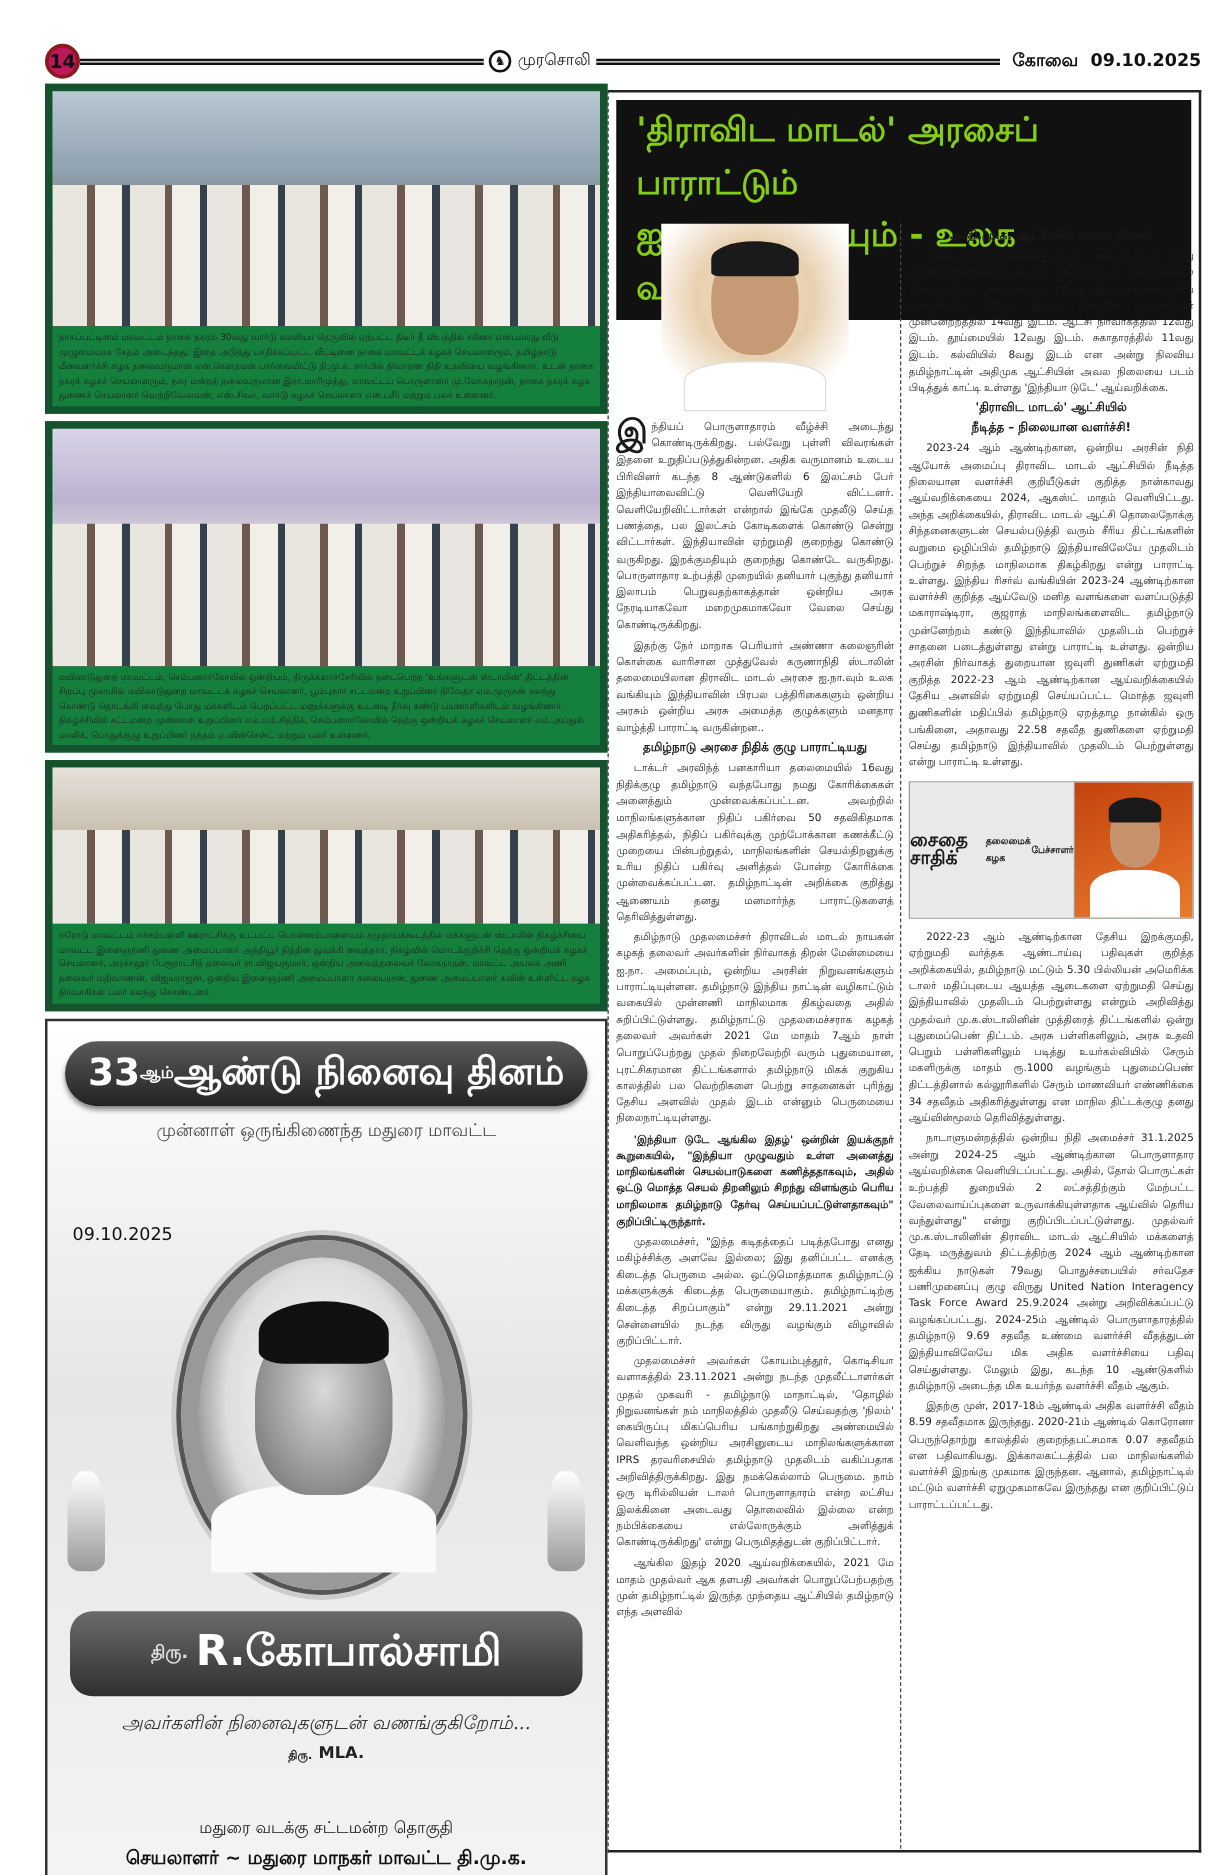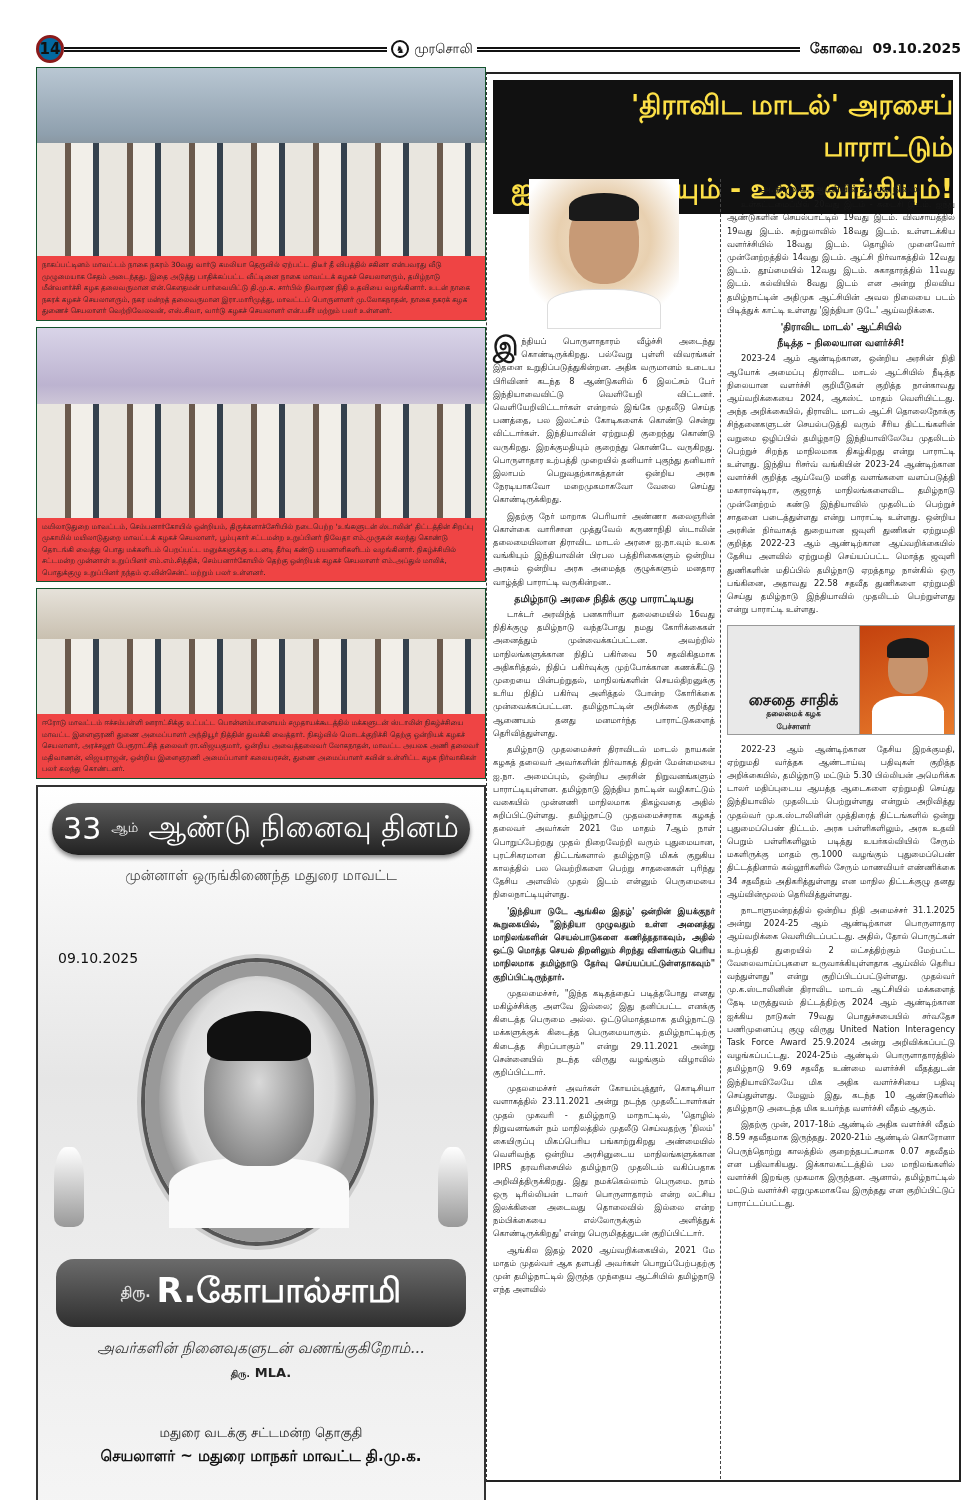--- a/index.html
+++ b/index.html
@@ -1,60 +1,60 @@
 <!DOCTYPE html>
 <html><head>
 <meta charset="utf-8">
 <style>
 *{box-sizing:border-box;margin:0;padding:0}
 body{width:972px;height:1500px;background:#fff;font-family:"DejaVu Sans",sans-serif;color:#111;position:relative;overflow:hidden}
 .hdr{position:absolute;top:34px;left:36px;width:925px;height:30px;display:flex;align-items:center}
-.pgnum{width:28px;height:28px;border-radius:50%;border:3px solid #8b1a1a;display:flex;align-items:center;justify-content:center;font-weight:bold;font-size:15px;background:#0369a1;z-index:2}
+.pgnum{width:28px;height:28px;border-radius:50%;border:3px solid #8b1a1a;display:flex;align-items:center;justify-content:center;font-weight:bold;font-size:15px;background:#be185d;z-index:2}
 .rule{flex:1;height:5px;border-top:2px solid #111;border-bottom:2px solid #111}
 .mast{display:flex;align-items:center;gap:5px;padding:0 4px;font-size:13px}
 .logo{width:18px;height:18px;border-radius:50%;border:2px solid #111;display:inline-flex;align-items:center;justify-content:center;font-size:10px}
 .hdate{font-size:14px;font-weight:bold;padding-left:10px}
 .leftcol{position:absolute;left:36px;top:67px;width:450px}
-.photo-box{border:1px solid #14532d;margin-bottom:6px;background:#ef4444}
+.photo-box{border:6px solid #14532d;margin-bottom:6px;background:#15803d}
 .photo{width:100%;background:linear-gradient(180deg,#b9c7d3 0%,#8fa0ae 35%,#6e655a 70%,#4a3f36 100%);position:relative;overflow:hidden}
 .photo .ppl{position:absolute;bottom:0;left:0;right:0;height:60%;background:repeating-linear-gradient(90deg,#e9e6df 0 28px,#6b5a4d 28px 34px,#f2efe9 34px 56px,#35414d 56px 62px)}
 .cap{font-size:7.2px;line-height:11.5px;padding:3px 5px;color:#222}
 .ad{border:2px solid #333;background:linear-gradient(180deg,#fff 0%,#e6e6e6 40%,#f5f5f5 100%);height:735px;position:relative;text-align:center}
-.ad-banner{margin:16px 14px 0;height:52px;border-radius:26px;background:linear-gradient(180deg,#5a5a5a,#222);color:#fff;font-size:30px;font-weight:normal;display:flex;align-items:center;justify-content:center;gap:10px;box-shadow:0 3px 4px #888}
+.ad-banner{margin:16px 14px 0;height:52px;border-radius:26px;background:linear-gradient(180deg,#5a5a5a,#222);color:#fff;font-size:30px;font-weight:bold;display:flex;align-items:center;justify-content:center;box-shadow:0 3px 4px #888}
 .ad-banner small{font-size:13px}
 .ad-sub{font-size:14px;color:#444;margin-top:12px}
 .ad-title{font-size:30px;font-weight:bold;color:#444;text-shadow:2px 2px 0 #aaa}
 .ad-date{position:absolute;left:20px;top:163px;font-size:14px}
 .portrait{position:absolute;left:107px;top:175px;width:225px;height:280px;border-radius:50%;border:14px solid #999;background:radial-gradient(ellipse at 50% 45%,#fff 0%,#ddd 55%,#333 100%);box-shadow:0 0 0 4px #555,0 0 0 8px #ccc}
 .portrait .face{position:absolute;left:45px;top:50px;width:110px;height:140px;border-radius:45% 45% 40% 40%;background:radial-gradient(ellipse at 50% 40%,#d9d9d9,#6a6a6a)}
 .portrait .hair{position:absolute;left:48px;top:35px;width:104px;height:50px;border-radius:50% 50% 20% 20%;background:#111}
 .portrait .suit{position:absolute;left:10px;bottom:0;width:180px;height:70px;background:#fafafa;border-radius:40% 40% 0 0}
 .lamp{position:absolute;top:360px;width:30px;height:80px;background:linear-gradient(180deg,#fff,#999);border-radius:40% 40% 10px 10px}
 .ad-name{position:absolute;left:18px;right:18px;top:472px;height:68px;border-radius:18px;background:linear-gradient(180deg,#6b6b6b,#2f2f2f);color:#fff;font-size:34px;font-weight:bold;display:flex;align-items:center;justify-content:center;gap:6px}
 .ad-name small{font-size:14px;color:#ddd}
 .ad-tribute{position:absolute;left:0;right:0;top:552px;font-style:italic;font-size:15px;color:#333;font-family:"DejaVu Serif",serif}
 .ad-mla{position:absolute;left:0;right:0;top:578px;font-size:40px;font-weight:bold;color:#222;display:flex;justify-content:center;align-items:flex-end;gap:5px}
 .ad-mla small{font-size:9px;margin-bottom:8px}
 .ad-mla em{font-style:normal;font-size:13px;margin-bottom:8px}
 .ad-const{position:absolute;left:0;right:0;top:638px;font-size:13px}
 .ad-role{position:absolute;left:0;right:0;top:660px;font-size:15px;font-weight:bold}
 .article{position:absolute;left:486px;top:72px;width:475px;height:1410px;border:2px solid #222;border-left:1px dashed #333}
-.headline{margin:6px 6px 0;background:#111;color:#fde047;text-align:right;font-weight:bold;font-size:27px;line-height:42px;padding:4px 0}
+.headline{margin:6px 6px 0;background:#111;color:#84cc16;text-align:left;font-weight:bold;font-size:27px;line-height:42px;padding:4px 16px}
 .acol{position:absolute;top:105px;font-size:8.3px;line-height:13.2px;text-align:justify;color:#1a1a1a}
 .acol p{text-indent:14px;margin-bottom:3px}
 .acol h4{text-align:center;font-size:9.5px;margin:3px 0}
 .c1{left:6px;width:228px;border-right:1px dashed #444;padding-right:5px;height:1300px}
 .c2{left:240px;width:228px}
 .cmphoto{width:150px;height:150px;margin:0 auto 6px;background:radial-gradient(circle at 50% 40%,#f3e3cc 0%,#e8d0b0 40%,#fff 75%);position:relative}
 .cmphoto .f{position:absolute;left:40px;top:20px;width:70px;height:85px;border-radius:45%;background:#c79a76}
 .cmphoto .h{position:absolute;left:40px;top:14px;width:70px;height:28px;border-radius:50% 50% 10% 10%;background:#1a1a1a}
 .cmphoto .s{position:absolute;left:18px;bottom:0;width:114px;height:40px;background:#fff;border-radius:40% 40% 0 0;border:1px solid #ddd}
 .dropcap{float:left;font-size:26px;line-height:22px;font-weight:bold;margin-right:3px}
 .byline{display:flex;border:1px solid #999;margin:8px 0;height:110px}
-.byline .bt{flex:1;background:#e9e9e9;display:flex;flex-direction:column;justify-content:flex-end;align-items:center}
+.byline .bt{flex:1;background:#e9e9e9;display:flex;flex-direction:row;justify-content:flex-start;align-items:center}
 .byline .bn{font-size:15px;font-weight:bold}
 .byline .br{font-size:7.5px;font-weight:bold}
 .byline .bp{width:95px;background:linear-gradient(160deg,#c4420e,#e87b2c);position:relative;border-left:1px solid #999}
 .byline .bp .f{position:absolute;left:28px;top:18px;width:40px;height:50px;border-radius:45%;background:#c7936c}
 .byline .bp .h{position:absolute;left:27px;top:12px;width:42px;height:20px;border-radius:50% 50% 10% 10%;background:#1a1a1a}
 .byline .bp .s{position:absolute;left:12px;bottom:0;width:72px;height:38px;background:#fff;border-radius:40% 40% 0 0}
 </style>
 </head>
 <body>
 

